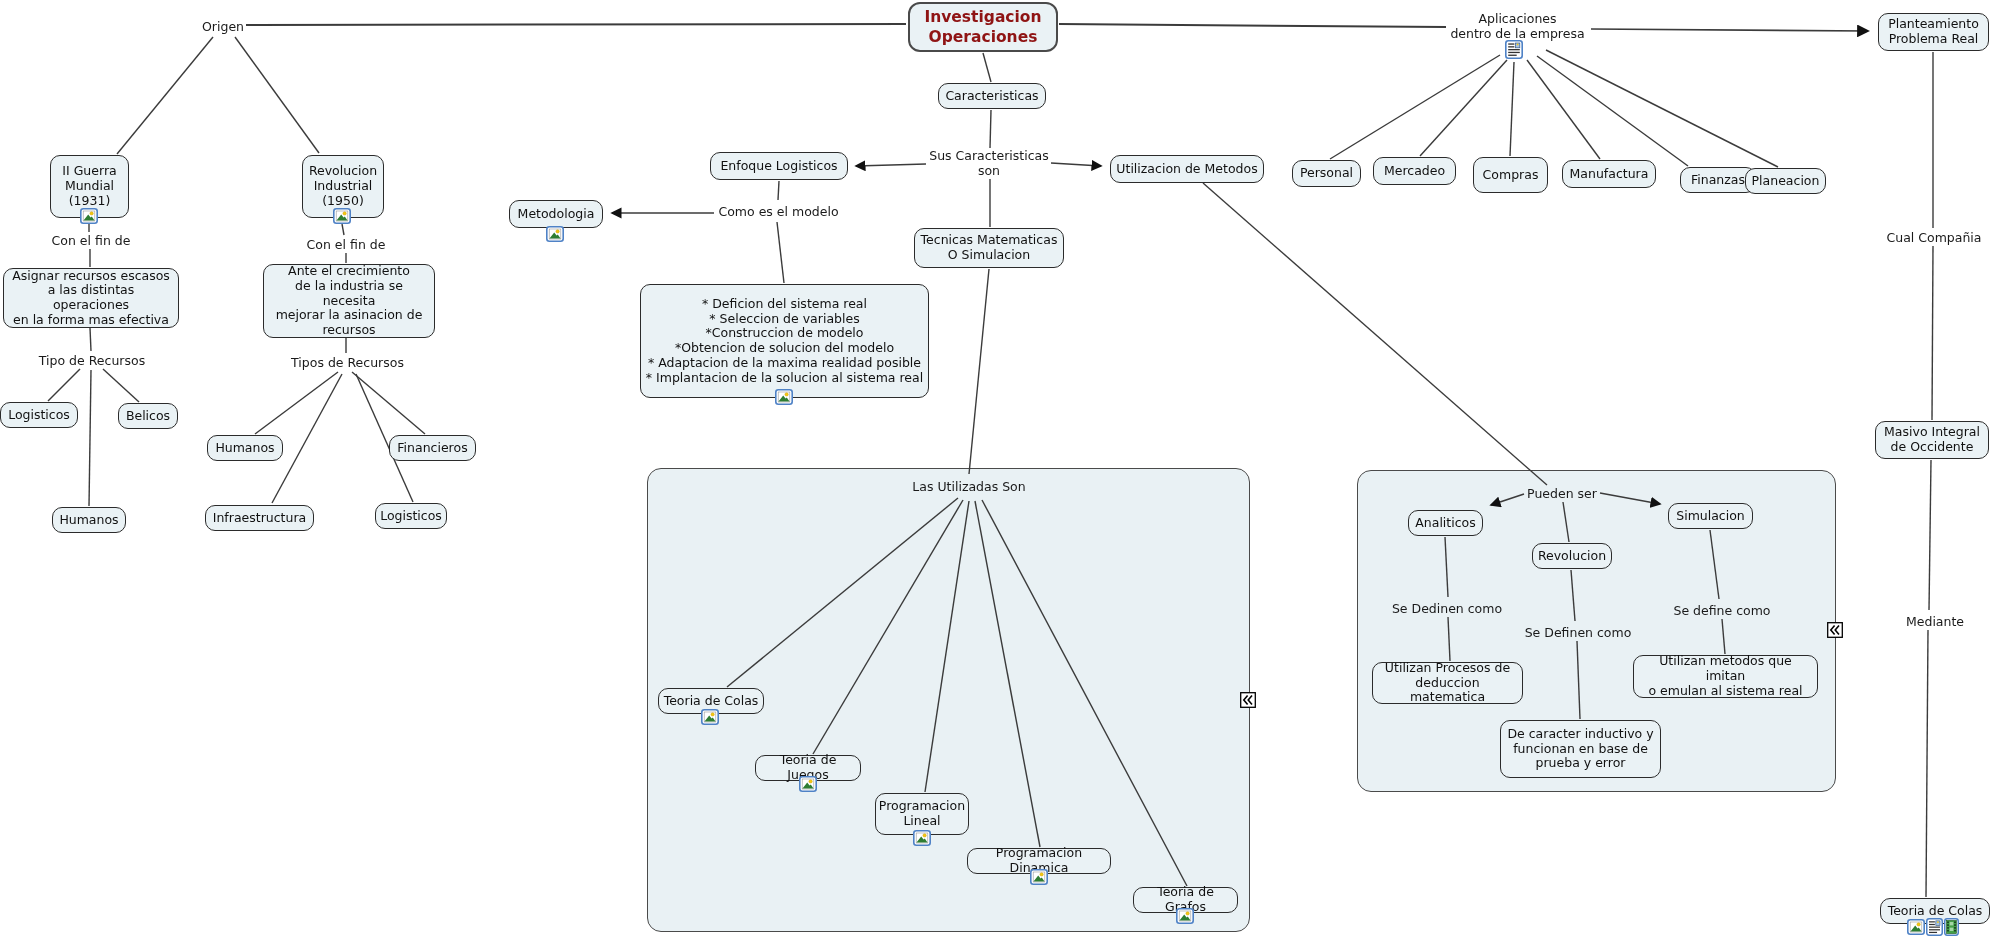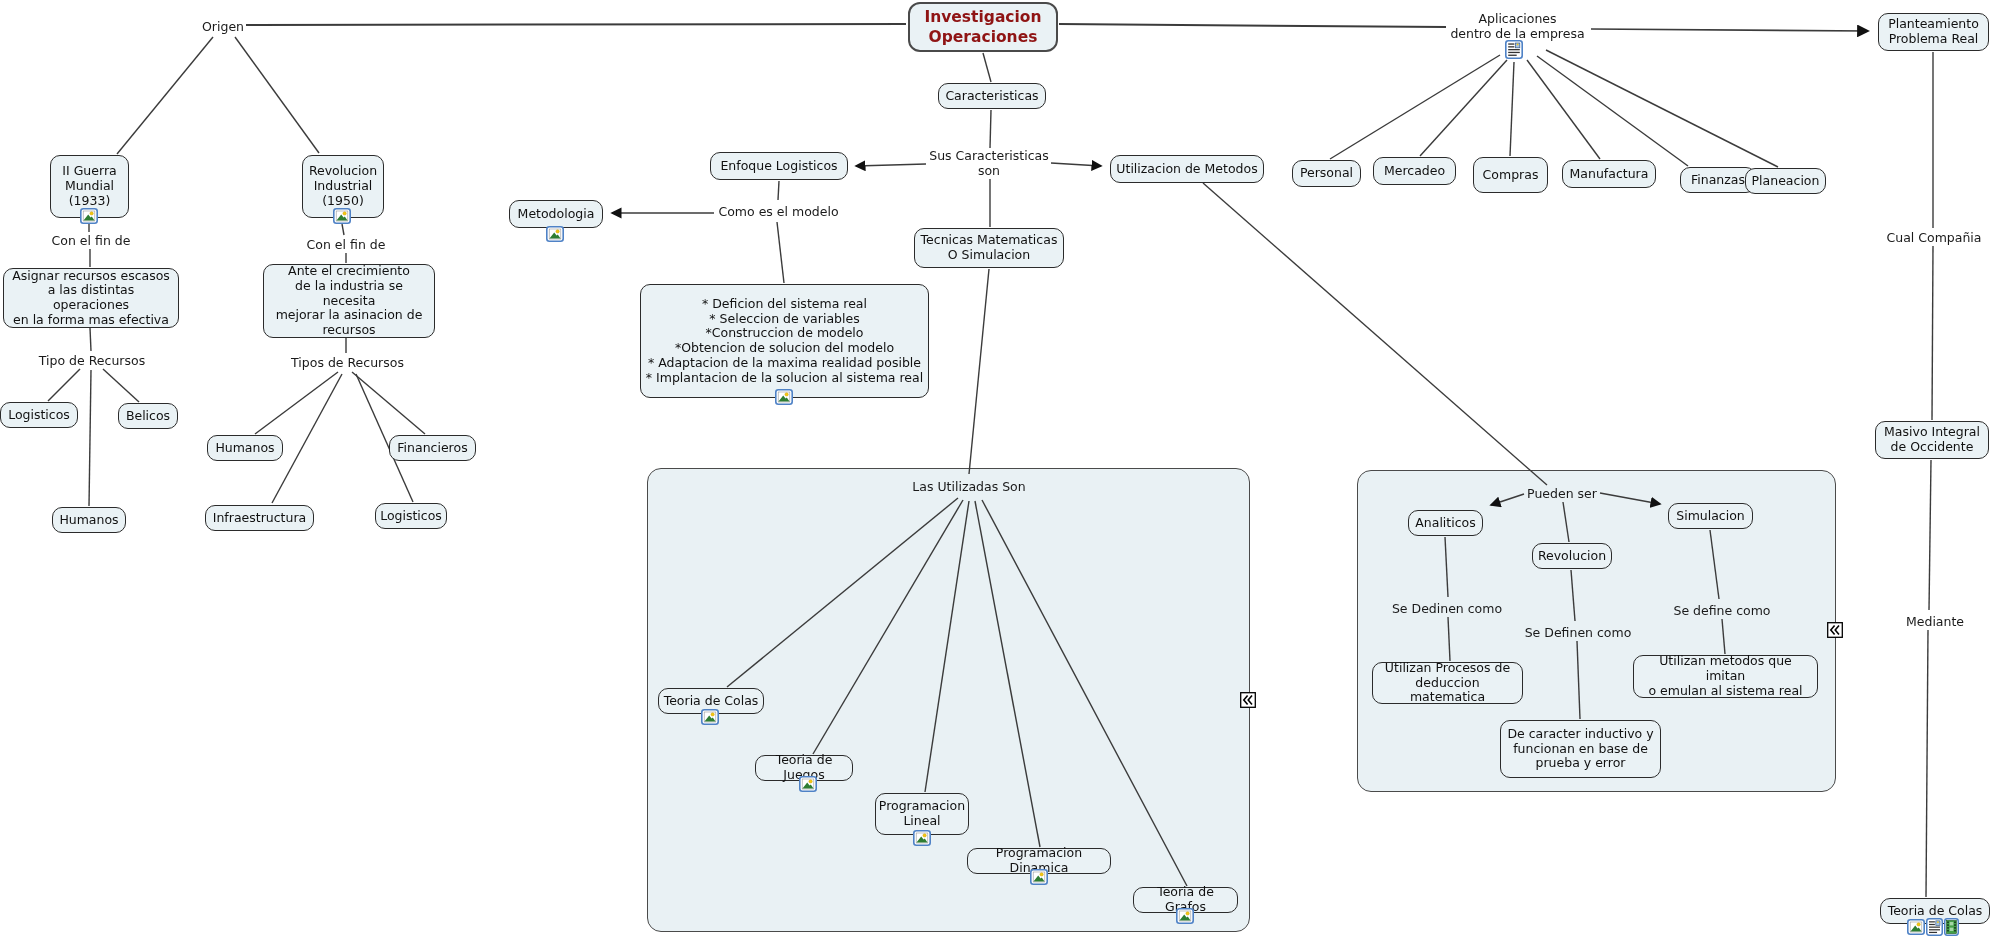--- a/index.html
+++ b/index.html
@@ -166,21 +166,21 @@
 * Implantacion de la solucion al sistema real</div>
   <svg class="icon" style="left:775px;top:389px;width:18px;height:16px">
       <use href="#ic-pic"></use>
     </svg>
   <div class="node" style="left:914px;top:228px;width:150px;height:40px">Tecnicas Matematicas
 O Simulacion</div>
 
   <div class="link-label" style="left:200px;top:17px;width:46px;height:18px">Origen</div>
   <div class="node" style="left:50px;top:155px;width:79px;height:63px">II Guerra
 Mundial
-(1933)</div>
+(1931)</div>
   <svg class="icon" style="left:80px;top:208px;width:18px;height:16px">
       <use href="#ic-pic"></use>
     </svg>
   <div class="node" style="left:302px;top:155px;width:82px;height:63px">Revolucion
 Industrial
 (1950)</div>
   <svg class="icon" style="left:333px;top:208px;width:18px;height:16px">
       <use href="#ic-pic"></use>
     </svg>
   <div class="link-label" style="left:50px;top:232px;width:82px;height:17px">Con el fin de</div>
@@ -229,21 +229,21 @@
     </svg>
   <svg class="icon" style="left:1944px;top:918px;width:15px;height:18px">
       <use href="#ic-film"></use>
     </svg>
 
   <div class="link-label" style="left:905px;top:476px;width:128px;height:20px">Las Utilizadas Son</div>
   <div class="node" style="left:658px;top:688px;width:106px;height:26px">Teoria de Colas</div>
   <svg class="icon" style="left:701px;top:709px;width:18px;height:16px">
       <use href="#ic-pic"></use>
     </svg>
-  <div class="node" style="left:755px;top:755px;width:98px;height:26px">Teoria de Juegos</div>
+  <div class="node" style="left:755px;top:755px;width:106px;height:26px">Teoria de Juegos</div>
   <svg class="icon" style="left:799px;top:776px;width:18px;height:16px">
       <use href="#ic-pic"></use>
     </svg>
   <div class="node" style="left:875px;top:793px;width:94px;height:42px">Programacion
 Lineal</div>
   <svg class="icon" style="left:913px;top:830px;width:18px;height:16px">
       <use href="#ic-pic"></use>
     </svg>
   <div class="node" style="left:967px;top:848px;width:144px;height:26px">Programacion Dinamica</div>
   <svg class="icon" style="left:1030px;top:869px;width:18px;height:16px">

